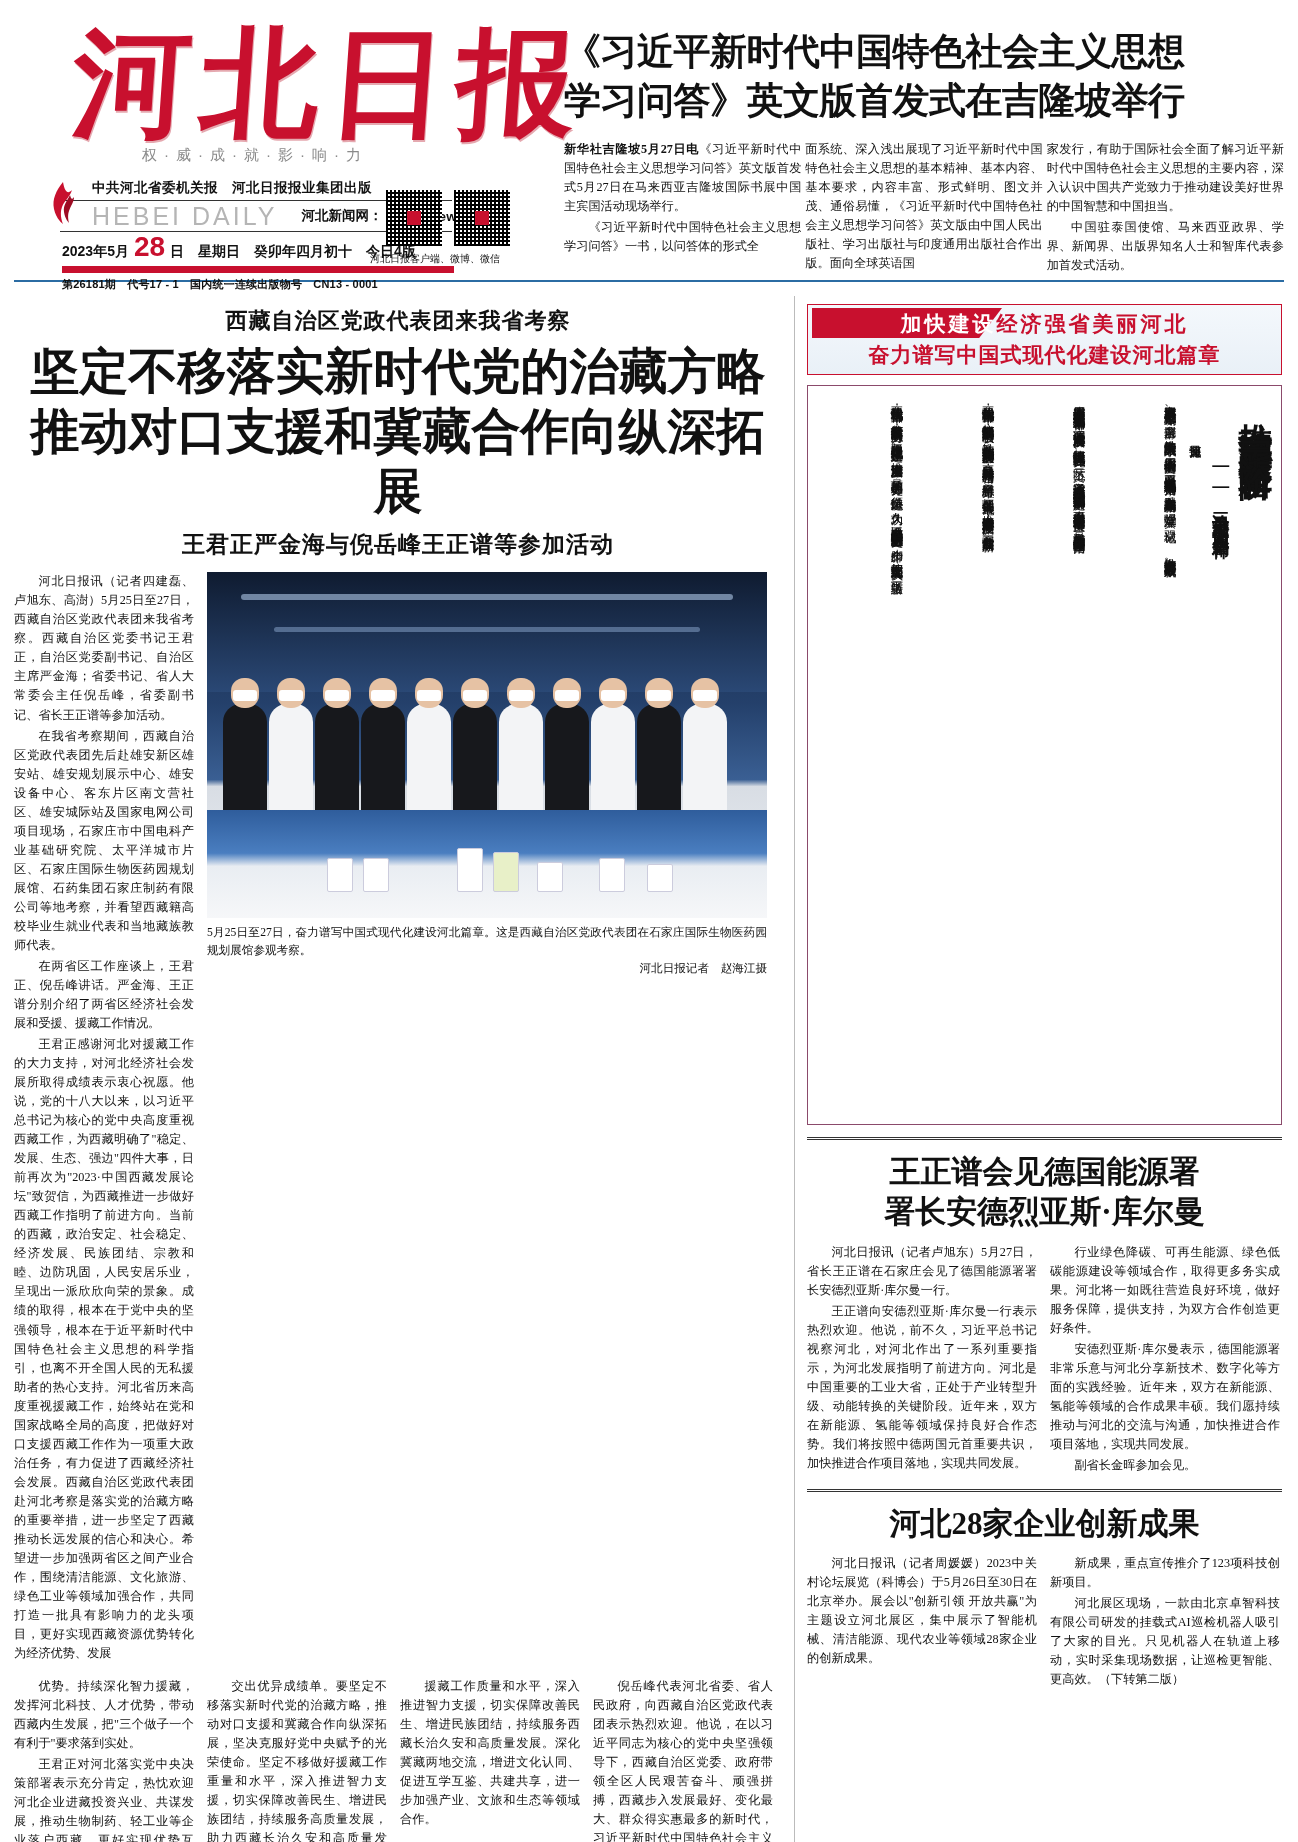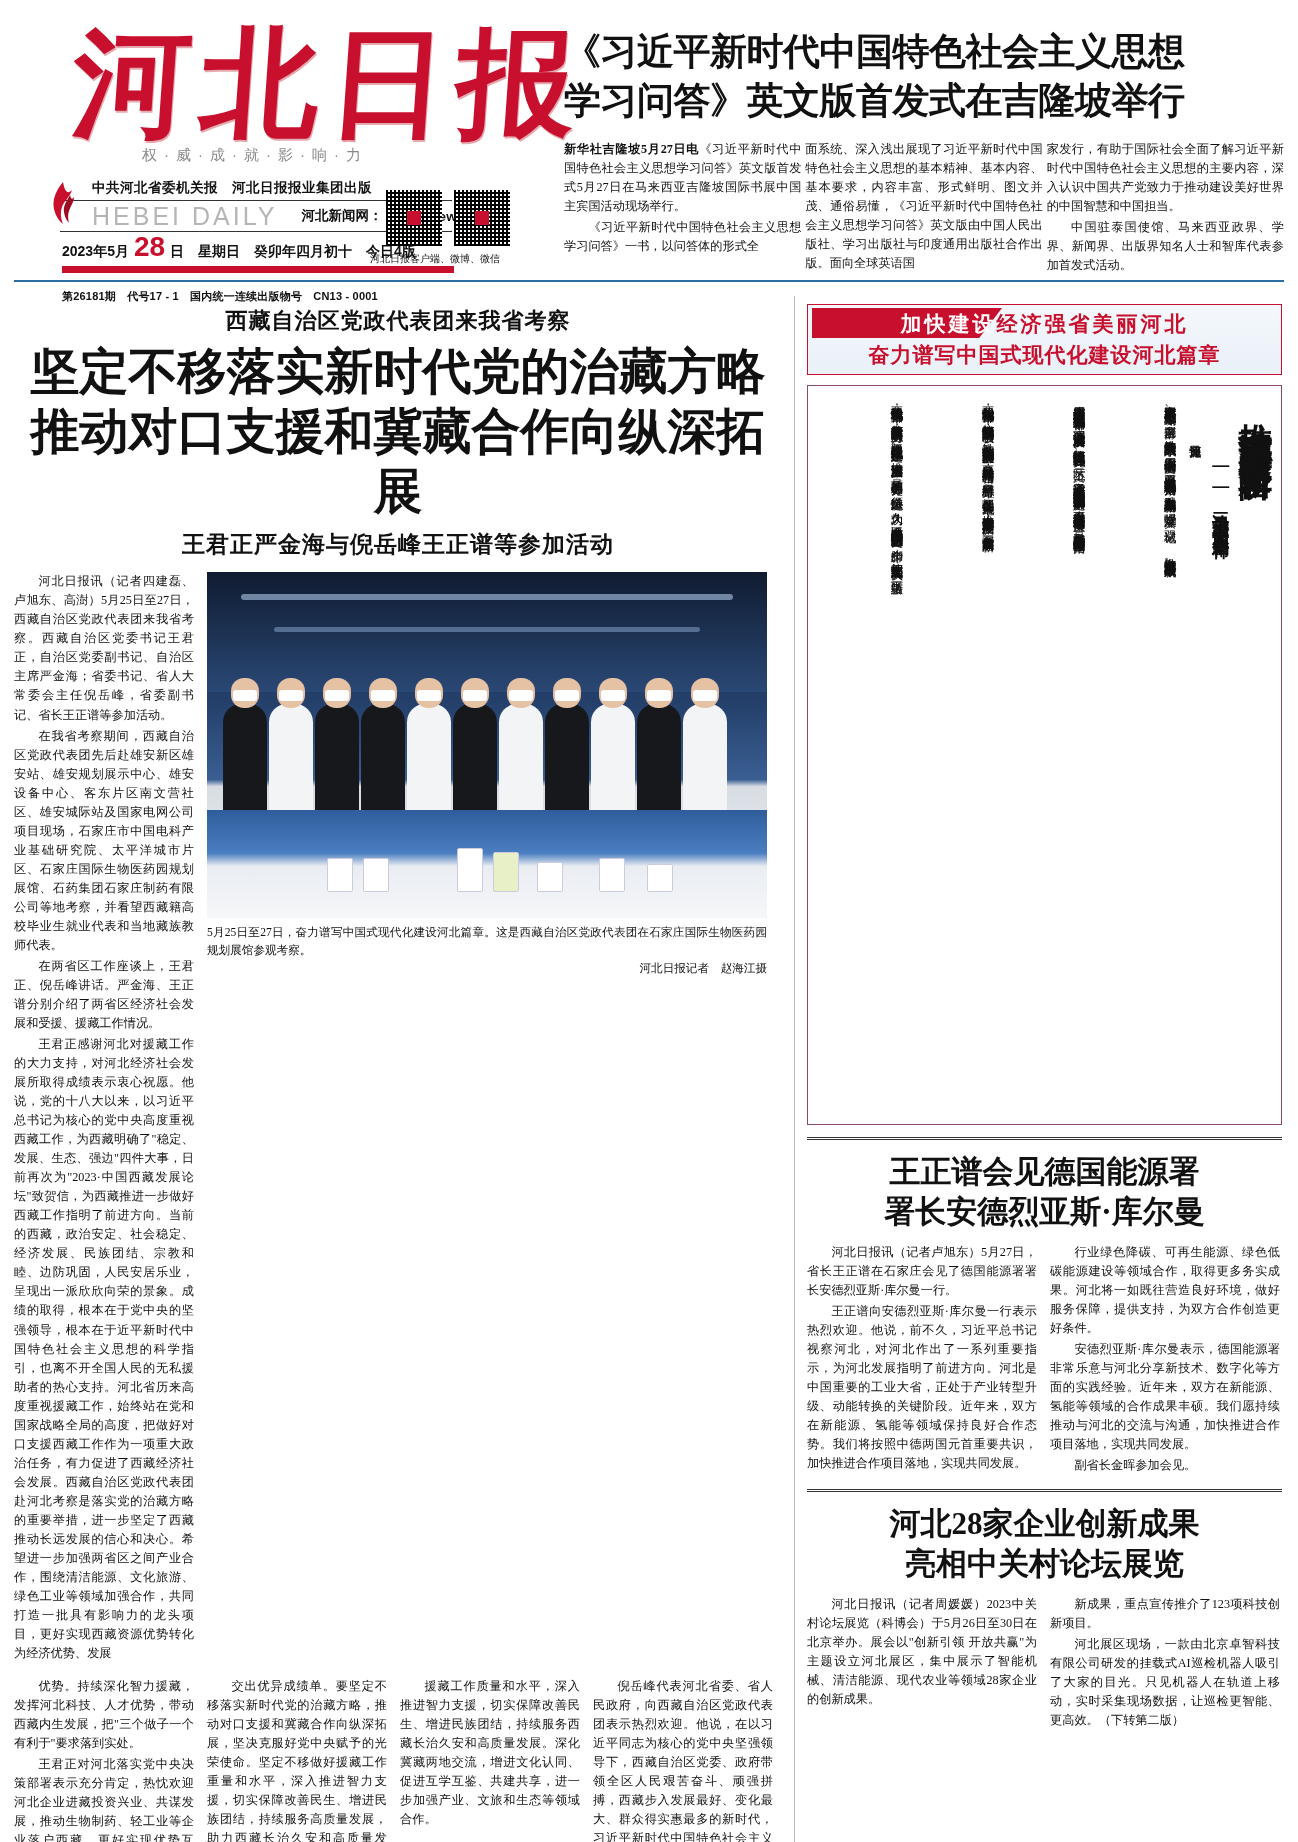--- a/index.html
+++ b/index.html
@@ -58,21 +58,21 @@
   .meta-rule2 { border-top:1.6px solid #333; margin-left:12px; width:392px; }
   .meta-row3 {
     padding-left:14px; font-family:"Liberation Sans", sans-serif;
     font-size:14px; font-weight:bold; display:flex; align-items:baseline; gap:5px;
     padding-top:4px;
   }
   .daynum { color:#c8102e; font-size:28px; font-weight:bold; line-height:.8;text-align:right; }
   .redbar { height:7px; background:#c8102e; width:392px; margin:5px 0 0 14px; }
   .meta-row4 {
     padding-left:14px; font-family:"Liberation Sans", sans-serif;
-    font-size:11px; font-weight:bold; padding-top:16px; letter-spacing:.2px;
+    font-size:11px; font-weight:bold; padding-top:4px; letter-spacing:.2px;
   }
   .mh-qr { position:absolute; left:372px; top:190px; display:flex; gap:12px; }
   .qr { width:56px; height:56px; position:relative; background:
       repeating-linear-gradient(0deg,#000 0 2px,#fff 2px 4px),
       repeating-linear-gradient(90deg,#000 0 2px,transparent 2px 4px);
     background-blend-mode:multiply; }
   .qr::after{ content:""; position:absolute; left:38%; top:38%; width:24%; height:24%; background:#c8102e; }
   .qr-cap { position:absolute; left:356px; top:252px; font-size:10px; font-family:"Liberation Sans", sans-serif; white-space:nowrap;}
 
   .mh-right { flex:1; padding-left:10px; position:relative; }
@@ -356,21 +356,20 @@
         </div>
         <div class="col" style="width:230px">
           <p>行业绿色降碳、可再生能源、绿色低碳能源建设等领域合作，取得更多务实成果。河北将一如既往营造良好环境，做好服务保障，提供支持，为双方合作创造更好条件。</p>
           <p>安德烈亚斯·库尔曼表示，德国能源署非常乐意与河北分享新技术、数字化等方面的实践经验。近年来，双方在新能源、氢能等领域的合作成果丰硕。我们愿持续推动与河北的交流与沟通，加快推进合作项目落地，实现共同发展。</p>
           <p>副省长金晖参加会见。</p>
         </div>
       </div>
 
       <div class="divider-thick"></div>
       <div class="r-title">河北28家企业创新成果</div>
-      <div class="r-title" style="margin-top:0">亮相中关村论坛展览</div>
       <div class="r-cols">
         <div class="col" style="width:230px">
           <p>河北日报讯（记者周媛媛）2023中关村论坛展览（科博会）于5月26日至30日在北京举办。展会以"创新引领 开放共赢"为主题设立河北展区，集中展示了智能机械、清洁能源、现代农业等领域28家企业的创新成果。</p>
         </div>
         <div class="col" style="width:230px">
           <p>新成果，重点宣传推介了123项科技创新项目。</p>
           <p>河北展区现场，一款由北京卓智科技有限公司研发的挂载式AI巡检机器人吸引了大家的目光。只见机器人在轨道上移动，实时采集现场数据，让巡检更智能、更高效。（下转第二版）</p>
         </div>
       </div>
 

